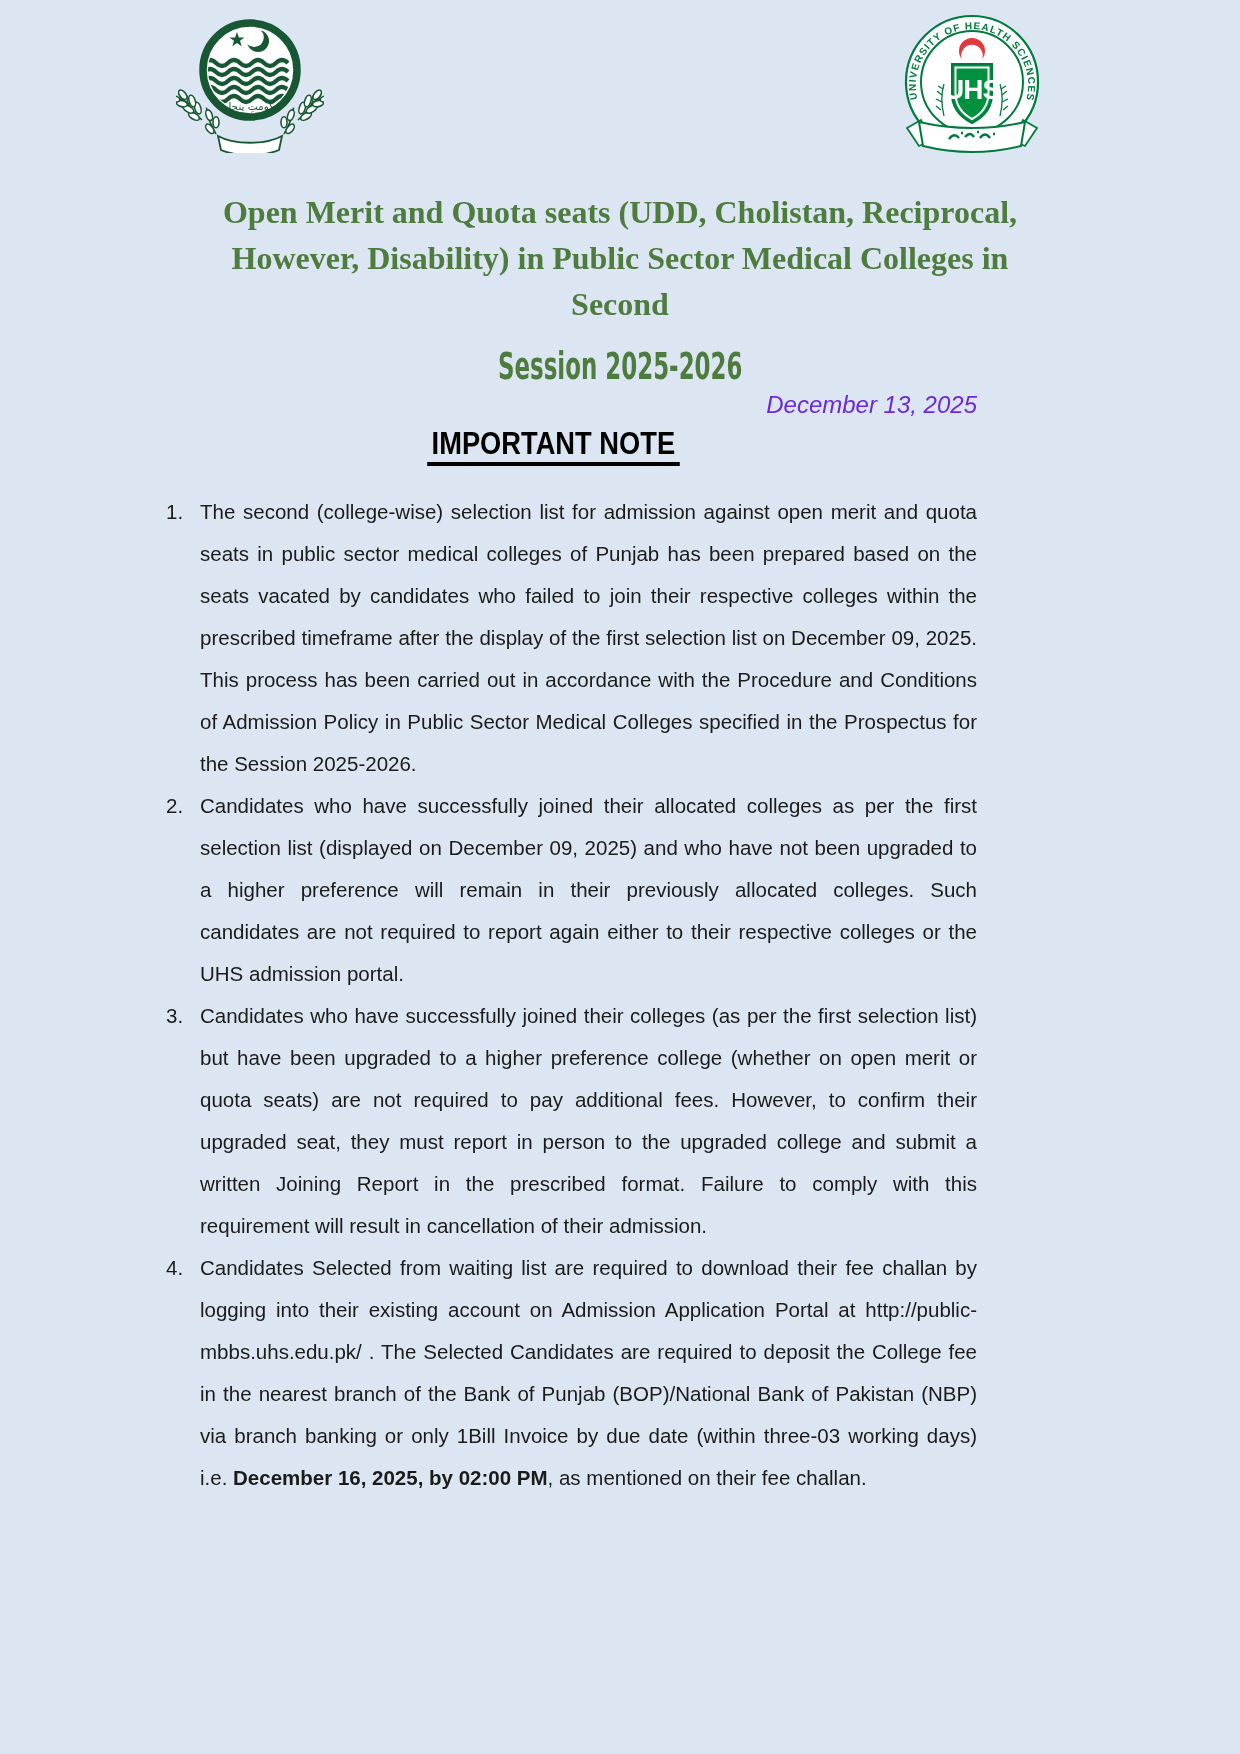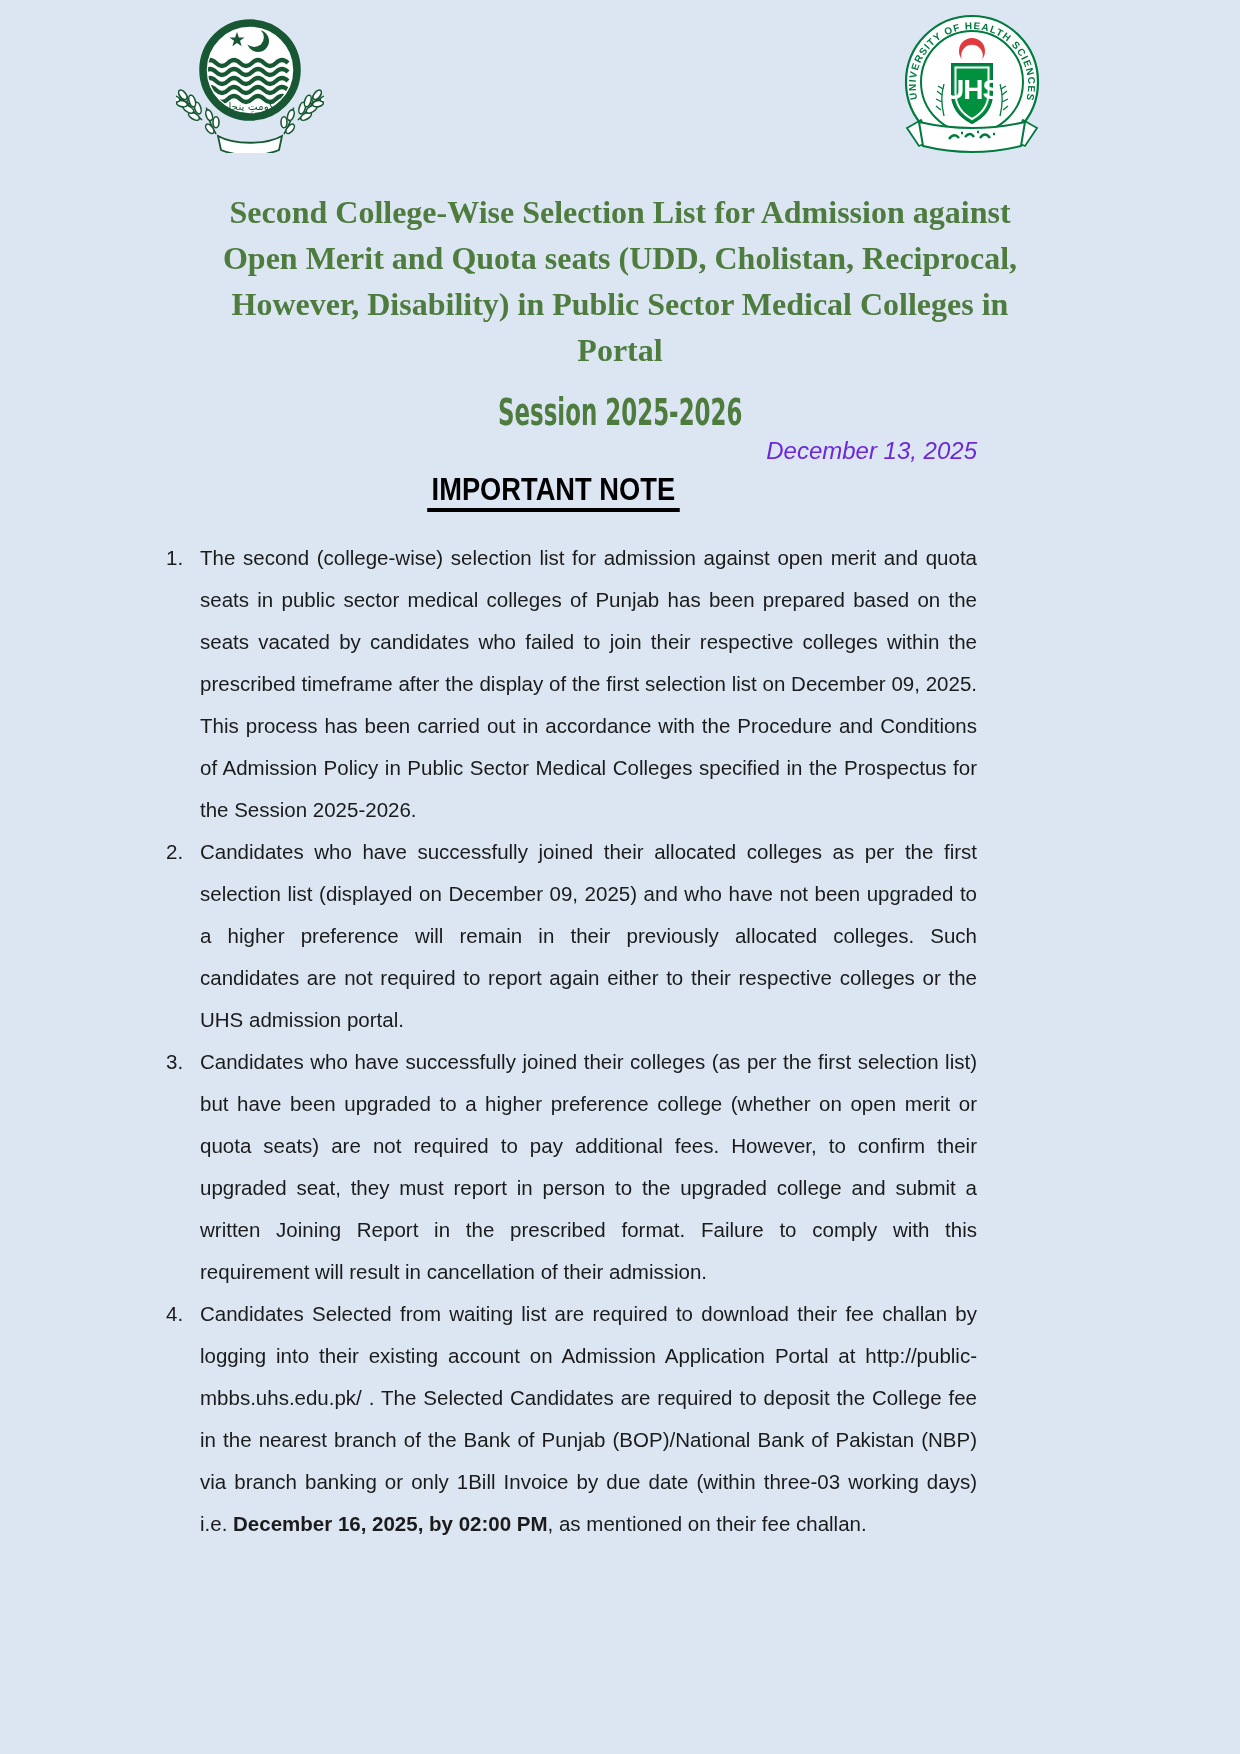--- a/index.html
+++ b/index.html
@@ -203,24 +203,23 @@
         <path d="M52,127 q5,-7 10,-1"></path>
         <path d="M68,125 q5,-6 9,0"></path>
         <path d="M83,126 q5,-7 10,0"></path>
         <path d="M64,121 l2,0 M80,120 l2,0 M96,122 l2,0"></path>
       </g>
     </g>
   </svg>
 </div>
 
 <div class="title-wrap">
-  <div class="title-line">Second College-Wise Selection List for Admission against</div>
   <div class="title-line">Open Merit and Quota seats (UDD, Cholistan, Reciprocal,</div>
   <div class="title-line">However, Disability) in Public Sector Medical Colleges in</div>
-  <div class="title-line">Portal</div>
+  <div class="title-line">Second</div>
 </div>
 
 <div class="session-row">
   <span class="session-text">Session 2025-2026</span>
 </div>
 
 <div class="date-row">December 13, 2025</div>
 
 <div class="heading-row">
   <span class="heading-text">IMPORTANT NOTE</span>

